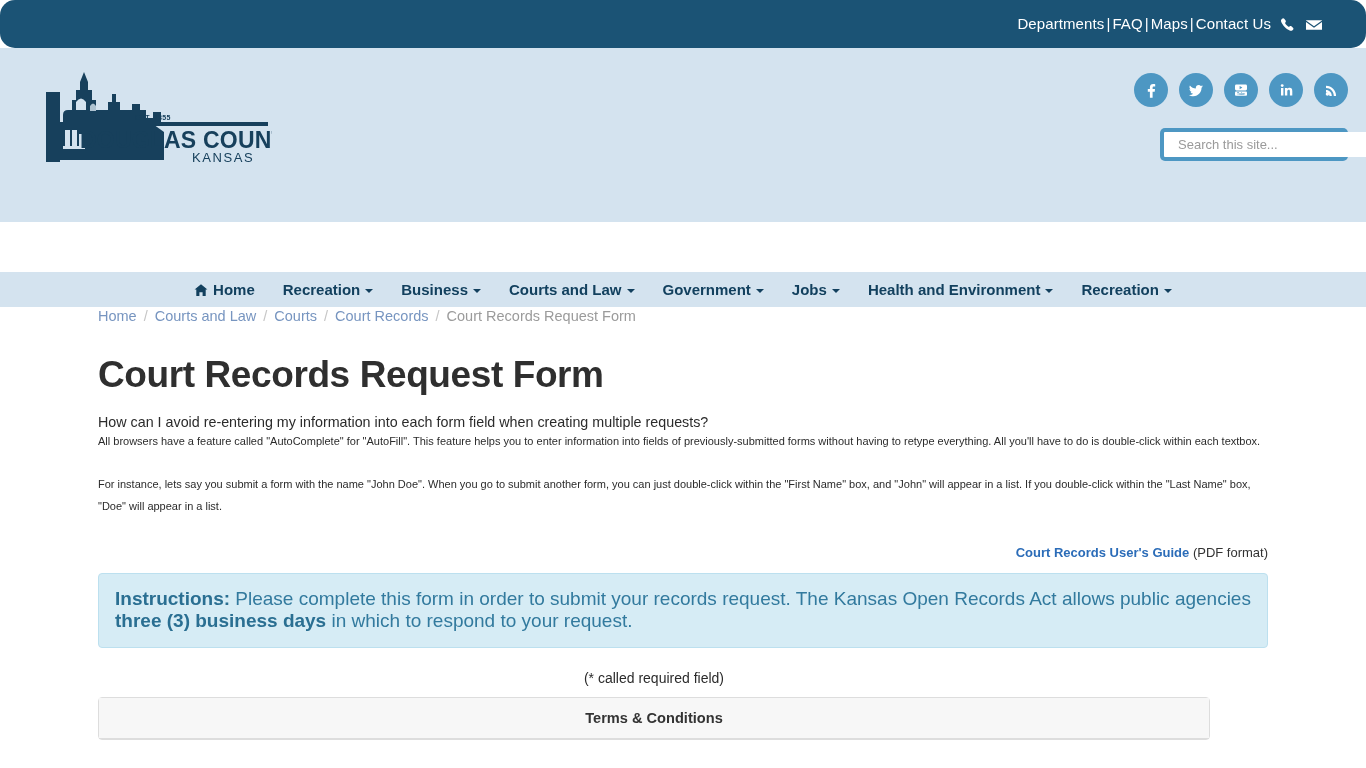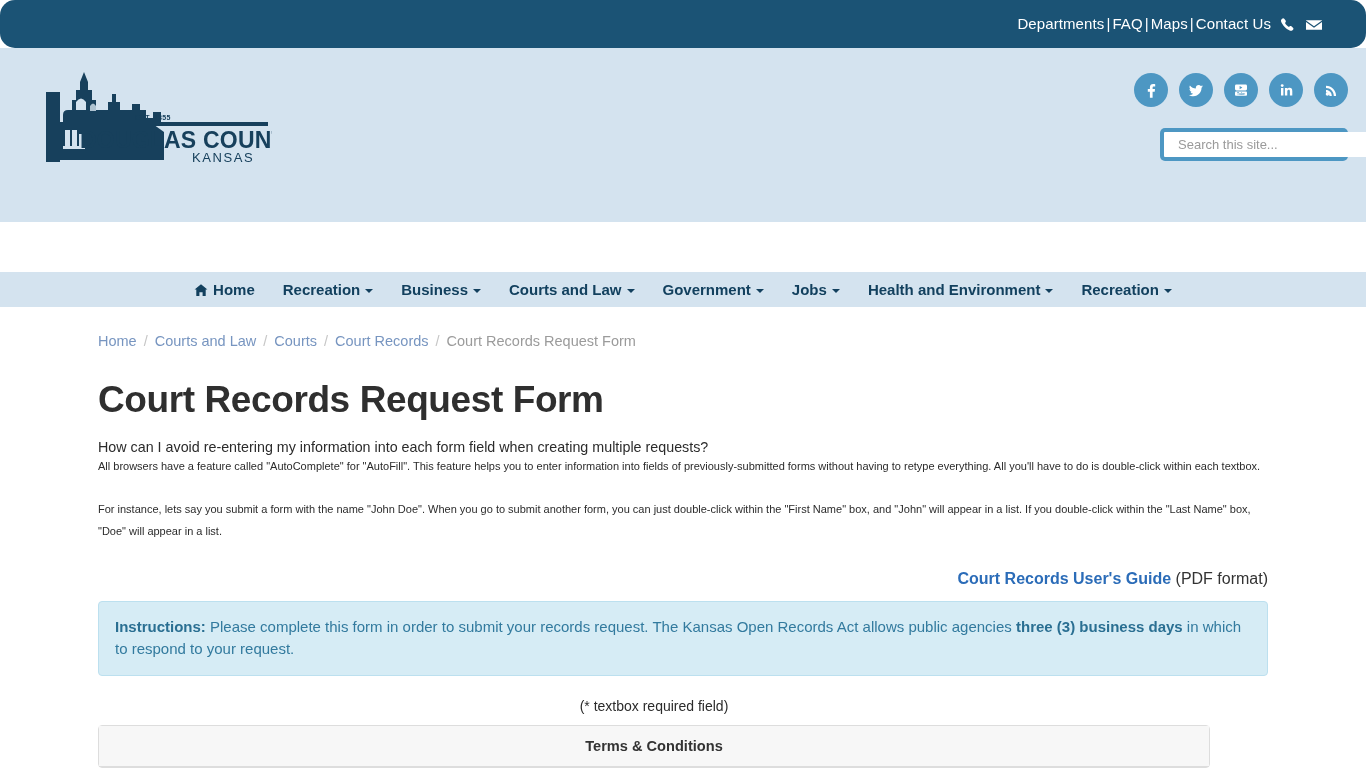--- a/index.html
+++ b/index.html
@@ -142,21 +142,21 @@
     margin-top: 2px;
   }
   .home-icon { display: inline-block; line-height: 0; }
 
   
   .content {
     padding: 0 98px;
     background: #ffffff;
   }
   .breadcrumb {
-    padding-top: 26px;
+    padding-top: 1px;
     font-size: 14.5px;
     color: #9b9b9b;
   }
   .breadcrumb a {
     color: #7795c0;
     text-decoration: none;
   }
   .breadcrumb .bc-sep { color: #c6c6c6; padding: 0 7px; }
   .breadcrumb .bc-current { color: #9b9b9b; }
 
@@ -178,40 +178,40 @@
   p.body-text {
     font-size: 11px;
     color: #2b2b2b;
     line-height: 22px;
     margin: 0;
   }
   p.body-text.spaced { margin-top: 21px; }
 
   .guide-line {
     text-align: right;
-    font-size: 16px;
+    font-size: 13px;
     color: #333;
     margin-top: 28px;
   }
   .guide-line a {
     color: #2b6cb8;
     font-weight: bold;
     text-decoration: none;
   }
 
   .alert-info {
     margin-top: 13px;
     margin-right: 0;
     width: 1170px;
     background: #d6ecf5;
     border: 1px solid #bce0ef;
     border-radius: 4px;
     padding: 14px 16px 15px 16px;
     color: #327a9e;
-    font-size: 15px;
+    font-size: 19px;
     line-height: 22px;
   }
   .alert-info b { color: #2a6f92; }
 
   .req-note {
     text-align: center;
     font-size: 14px;
     color: #2b2b2b;
     margin-top: 22px;
     width: 1112px;
@@ -381,20 +381,20 @@
   <p class="body-text spaced">For instance, lets say you submit a form with the name "John Doe". When you go to submit another form, you can just double-click within the "First Name" box, and "John" will appear in a list. If you double-click within the "Last Name" box, "Doe" will appear in a list.</p>
 
   <div class="guide-line">
     <a href="#">Court Records User's Guide</a><span> (PDF format)</span>
   </div>
 
   <div class="alert-info">
     <b>Instructions:</b><span> Please complete this form in order to submit your records request. The Kansas Open Records Act allows public agencies </span><b>three (3) business days</b><span> in which to respond to your request.</span>
   </div>
 
-  <div class="req-note">(* textbox required field)</div>
+  <div class="req-note">(* called required field)</div>
 
   <div class="panel">
     <div class="panel-heading">Terms &amp; Conditions</div>
 
   </div>
 
 </div>
 
 </body></html>

